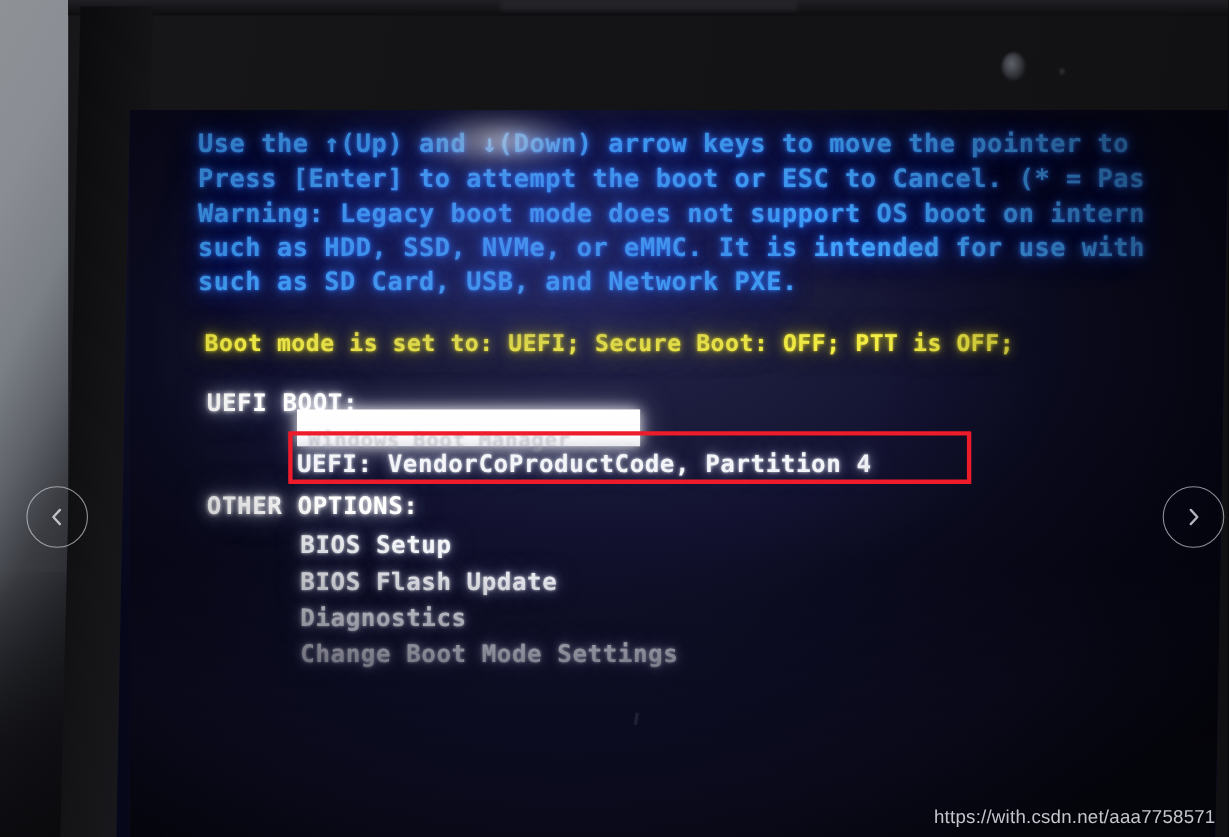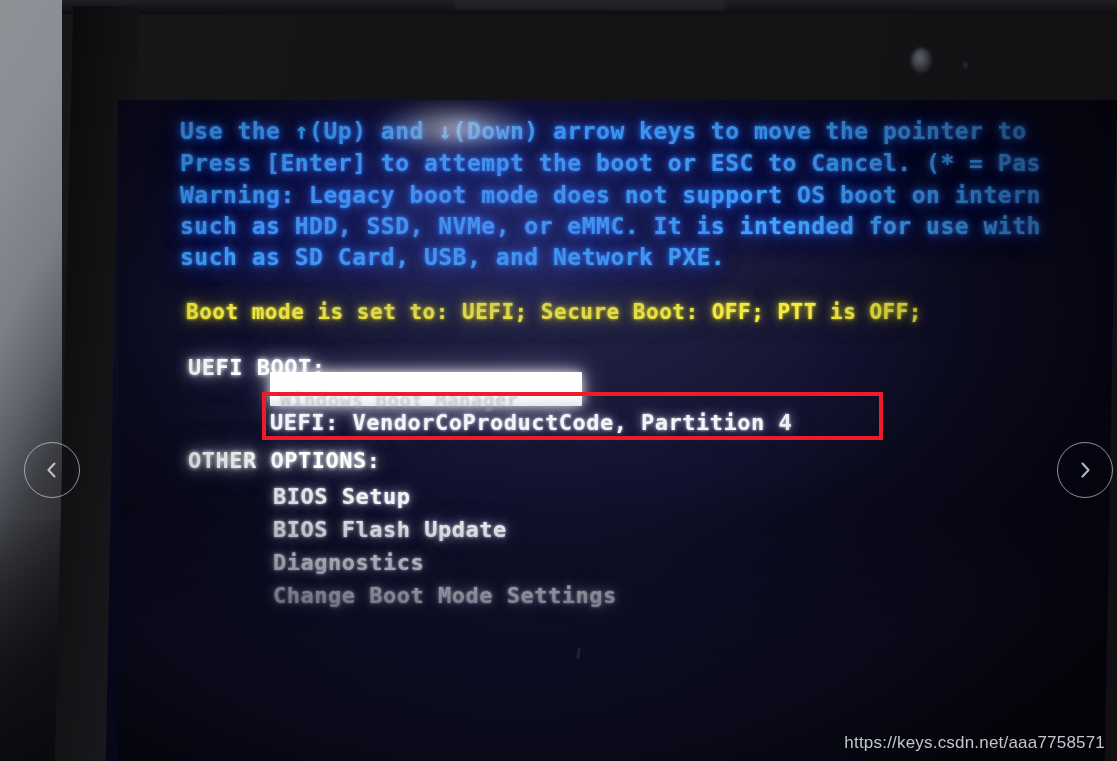--- a/index.html
+++ b/index.html
@@ -335,15 +335,15 @@
     </span>
   </div>
   <div class="nav-btn nav-next">
     <span>
       <svg width="22" height="22" viewBox="0 0 22 22">
           <path d="M8.5 4.5 L14.5 11 L8.5 17.5"></path>
         </svg>
     </span>
   </div>
 
-  <div class="watermark">https://keys.csdn.net/aaa7758571</div>
+  <div class="watermark">https://with.csdn.net/aaa7758571</div>
 
 </div>
 
 </body></html>

